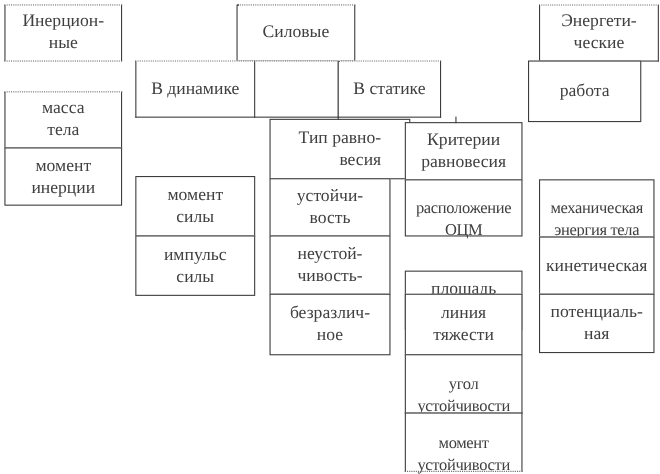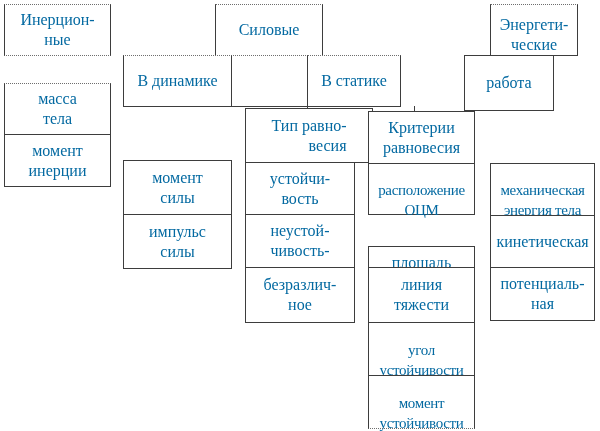--- a/index.html
+++ b/index.html
@@ -3,21 +3,21 @@
 <meta charset="utf-8">
 <title>Classification diagram</title>
 <style>
   html, body { margin: 0; padding: 0; background: #ffffff; }
   .canvas {
     position: relative;
     width: 600px;
     height: 431px;
     background: #ffffff;
     font-family: "Liberation Serif", "DejaVu Serif", serif;
-    color: #0369a1;
+    color: #404040;
     overflow: hidden;
   }
   .cell {
     position: absolute;
     box-sizing: border-box;
     border: 1px solid #3d3d3d;
     background: #ffffff;
     display: flex;
     align-items: center;
     justify-content: center;
@@ -117,25 +117,25 @@
   </div>
   <div class="cell condensed" style="left:368px; top:322px; width:107px; height:54px;">
     <span>угол
 устойчивости</span>
   </div>
   <div class="cell condensed dot-bottom" style="left:368px; top:375px; width:107px; height:54px;">
     <span>момент
 устойчивости</span>
   </div>
 
-  <div class="cell dot-top" style="left:490px; top:4px; width:88px; height:52px;align-items:flex-end;">
+  <div class="cell dot-top" style="left:490px; top:4px; width:109px; height:52px;">
     <span>Энергети-
 ческие</span>
   </div>
-  <div class="cell" style="left:464px; top:55px; width:90px; height:56px;">
+  <div class="cell" style="left:480px; top:55px; width:103px; height:56px;">
     <span>работа</span>
   </div>
   <div class="cell condensed" style="left:490px; top:163px; width:105px; height:53px;">
     <span>механическая
 энергия тела</span>
   </div>
   <div class="cell" style="left:490px; top:215px; width:105px; height:53px;text-align:center;">
     <span>кинетическая</span>
   </div>
   <div class="cell" style="left:490px; top:267px; width:105px; height:54px;">

